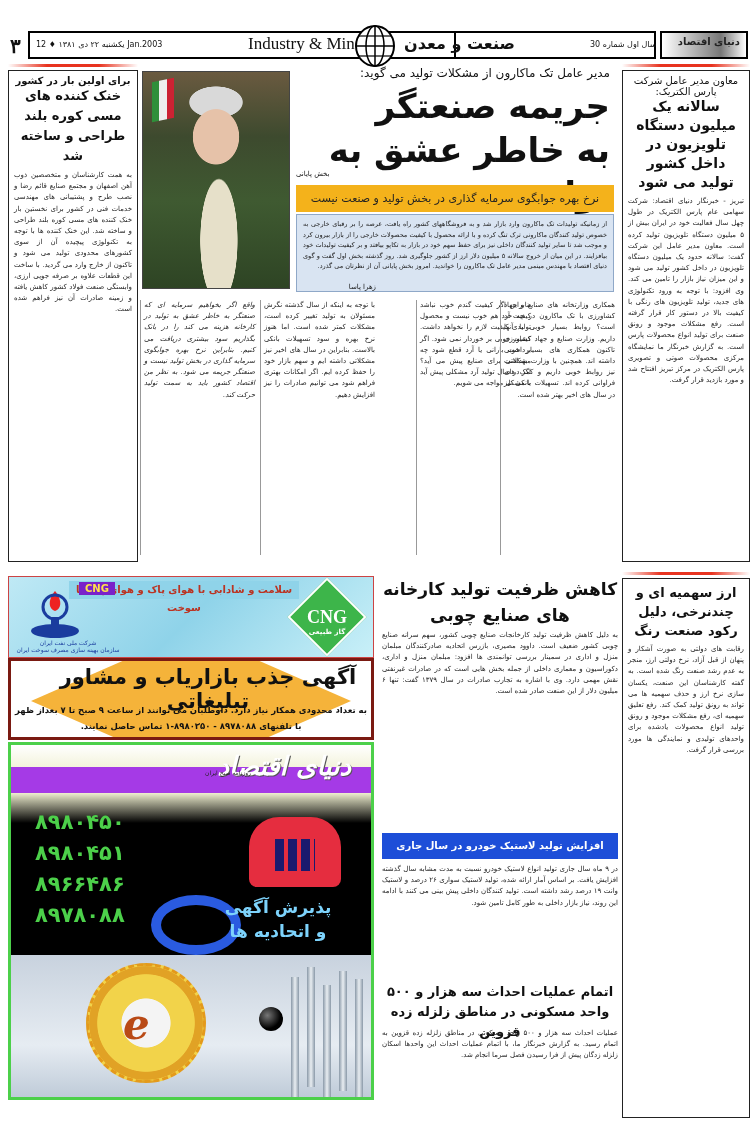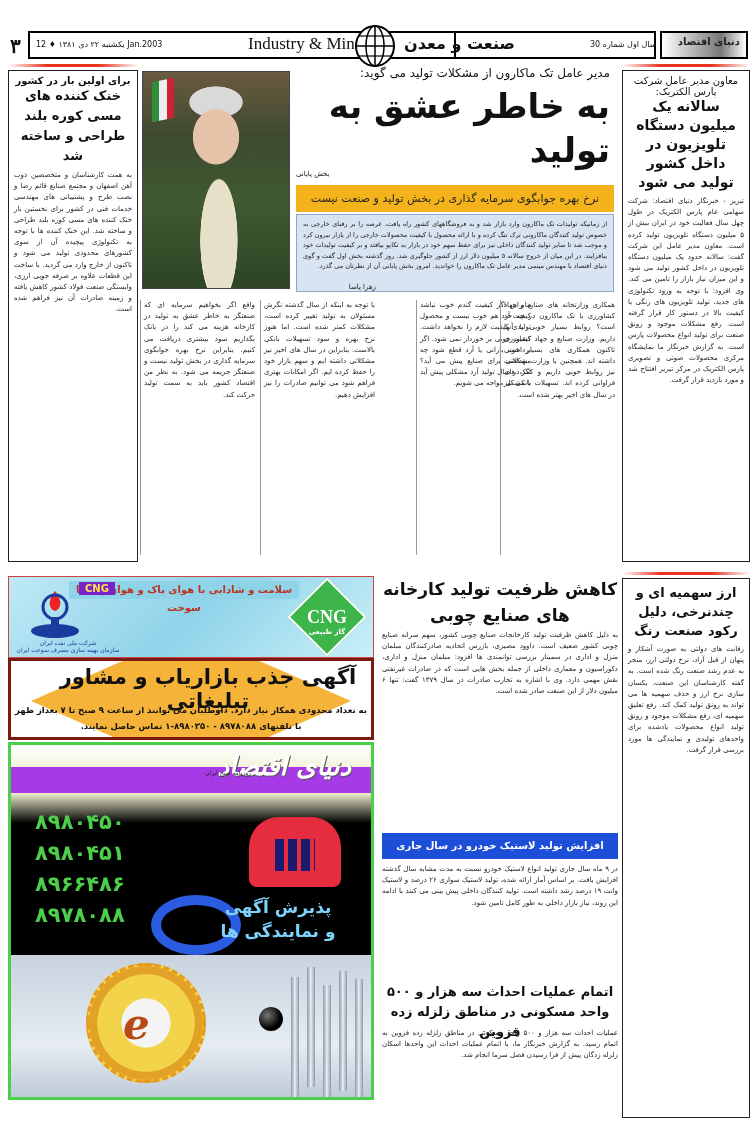--- a/index.html
+++ b/index.html
@@ -109,30 +109,31 @@
   <div class="kicker center">برای اولین بار در کشور</div>
   <div class="bigtitle center" style="font-size:13px;line-height:20px;">خنک کننده های مسی کوره بلند طراحی و ساخته شد</div>
   <div class="body" style="margin-top:4px;">به همت کارشناسان و متخصصین ذوب آهن اصفهان و مجتمع صنایع قائم رضا و نصب طرح و پشتیبانی های مهندسی خدمات فنی در کشور برای نخستین بار خنک کننده های مسی کوره بلند طراحی و ساخته شد. این خنک کننده ها با توجه به تکنولوژی پیچیده آن از سوی کشورهای محدودی تولید می شود و تاکنون از خارج وارد می گردید. با ساخت این قطعات علاوه بر صرفه جویی ارزی، وابستگی صنعت فولاد کشور کاهش یافته و زمینه صادرات آن نیز فراهم شده است.</div>
 </div>
 
 <div class="abs photo"></div>
 <div class="abs flag"></div>
 
 <div class="abs subhead rtl">مدیر عامل تک ماکارون از مشکلات تولید می گوید:</div>
 <div class="abs mainhead rtl">
+  <div>جریمه صنعتگر</div>
   <div>به خاطر عشق به تولید</div>
 </div>
 <div class="abs byline1 rtl">بخش پایانی</div>
 <div class="abs yellowbar rtl center">نرخ بهره جوابگوی سرمایه گذاری در بخش تولید و صنعت نیست</div>
 <div class="abs lead">
   <div class="body" style="font-size:6.5px;line-height:10.5px;">از زمانیکه تولیدات تک ماکارون وارد بازار شد و به فروشگاههای کشور راه یافت، عرصه را بر رقبای خارجی به خصوص تولید کنندگان ماکارونی ترک تنگ کرده و با ارائه محصول با کیفیت محصولات خارجی را از بازار بیرون کرد و موجب شد تا سایر تولید کنندگان داخلی نیز برای حفظ سهم خود در بازار به تکاپو بیافتد و بر کیفیت تولیدات خود بیافزایند. در این میان از خروج سالانه ۵ میلیون دلار ارز از کشور جلوگیری شد. روز گذشته بخش اول گفت و گوی دنیای اقتصاد با مهندس مینمی مدیر عامل تک ماکارون را خواندید. امروز بخش پایانی آن از نظرتان می گذرد.</div>
 </div>
 <div class="abs byline2 rtl" style="left:296px;top:283px;">زهرا پاسا</div>
 
-<div class="abs col body" style="left:140px;width:118px;">واقع اگر بخواهیم سرمایه ای که صنعتگر به خاطر عشق به تولید در کارخانه هزینه می کند را در بانک بگذاریم سود بیشتری دریافت می کنیم. بنابراین نرخ بهره جوابگوی سرمایه گذاری در بخش تولید نیست و صنعتگر جریمه می شود. به نظر من اقتصاد کشور باید به سمت تولید حرکت کند.</div>
+<div class="abs col body" style="left:140px;width:118px;font-style:italic;">واقع اگر بخواهیم سرمایه ای که صنعتگر به خاطر عشق به تولید در کارخانه هزینه می کند را در بانک بگذاریم سود بیشتری دریافت می کنیم. بنابراین نرخ بهره جوابگوی سرمایه گذاری در بخش تولید نیست و صنعتگر جریمه می شود. به نظر من اقتصاد کشور باید به سمت تولید حرکت کند.</div>
 <div class="abs col body" style="left:260px;width:118px;">با توجه به اینکه از سال گذشته نگرش مسئولان به تولید تغییر کرده است، مشکلات کمتر شده است. اما هنوز نرخ بهره و سود تسهیلات بانکی بالاست. بنابراین در سال های اخیر نیز مشکلاتی داشته ایم و سهم بازار خود را حفظ کرده ایم. اگر امکانات بهتری فراهم شود می توانیم صادرات را نیز افزایش دهیم.</div>
 <div class="abs col body" style="left:388px;width:118px;margin-left:28px;">بنابراین اگر کیفیت گندم خوب نباشد کیفیت آرد هم خوب نیست و محصول تولیدی کیفیت لازم را نخواهد داشت. کیفیت خوبی بر خوردار نمی شود. اگر برداشت بارانی یا آرد قطع شود چه مشکلاتی برای صنایع پیش می آید؟ اگر در سال تولید آرد مشکلی پیش آید با مشکل مواجه می شویم.</div>
 <div class="abs col body" style="left:500px;width:118px;">همکاری وزارتخانه های صنایع و جهاد کشاورزی با تک ماکارون در چه حد است؟ روابط بسیار خوبی با آنها داریم. وزارت صنایع و جهاد کشاورزی تاکنون همکاری های بسیار خوبی داشته اند. همچنین با وزارت بهداشت نیز روابط خوبی داریم و کمک های فراوانی کرده اند. تسهیلات بانکی نیز در سال های اخیر بهتر شده است.</div>
 
 <div class="abs redline" style="left:622px;top:64px;width:128px;"></div>
 <div class="abs sidebox rtl" style="left:622px;top:70px;width:128px;height:492px;">
   <div class="kicker center" style="font-weight:normal;">معاون مدیر عامل شرکت پارس الکتریک:</div>
   <div class="bigtitle center" style="font-size:14px;line-height:19px;">سالانه یک میلیون دستگاه تلویزیون در داخل کشور تولید می شود</div>
   <div class="body" style="margin-top:4px;">تبریز - خبرنگار دنیای اقتصاد: شرکت سهامی عام پارس الکتریک در طول چهل سال فعالیت خود در ایران بیش از ۵ میلیون دستگاه تلویزیون تولید کرده است. معاون مدیر عامل این شرکت گفت: سالانه حدود یک میلیون دستگاه تلویزیون در داخل کشور تولید می شود و این میزان نیاز بازار را تامین می کند. وی افزود: با توجه به ورود تکنولوژی های جدید، تولید تلویزیون های رنگی با کیفیت بالا در دستور کار قرار گرفته است. رفع مشکلات موجود و رونق صنعت برای تولید انواع محصولات پارس است. به گزارش خبرنگار ما نمایشگاه مرکزی محصولات صوتی و تصویری پارس الکتریک در مرکز تبریز افتتاح شد و مورد بازدید قرار گرفت.</div>
 </div>
@@ -189,21 +190,21 @@
     <div>۸۹۸۰۴۵۰</div>
     <div>۸۹۸۰۴۵۱</div>
     <div>۸۹۶۶۴۸۶</div>
     <div>۸۹۷۸۰۸۸</div>
   </div>
   <div class="phone"></div>
   <div class="keypad"></div>
   <div class="knot"></div>
   <div class="cta rtl center">
     <div>پذیرش آگهی</div>
-    <div>و نمایندگی ها</div>
+    <div>و اتحادیه ها</div>
   </div>
   <div class="lower"></div>
   <div class="gear"></div>
   <div class="egl">e</div>
   <div class="ball"></div>
   <div class="wrench" style="left:280px;"></div>
   <div class="wrench" style="left:296px;top:222px;"></div>
   <div class="wrench" style="left:312px;top:240px;"></div>
   <div class="wrench" style="left:328px;top:226px;"></div>
   <div class="wrench" style="left:344px;top:234px;"></div>

